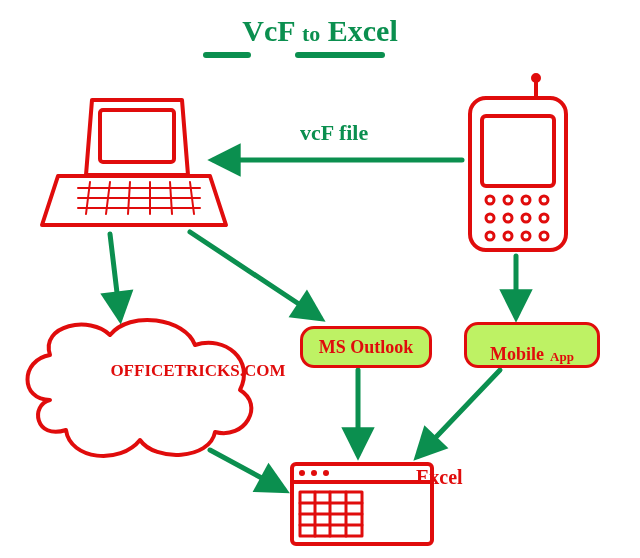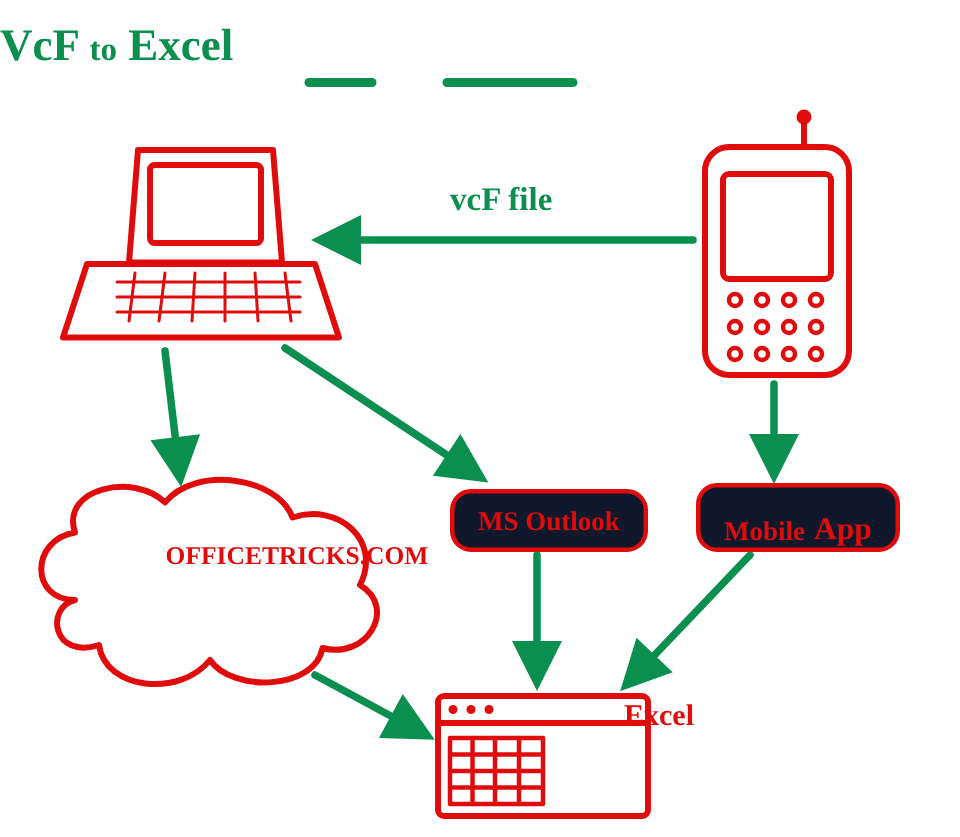--- a/index.html
+++ b/index.html
@@ -27,35 +27,36 @@
     position: absolute;
     font-weight: bold;
     white-space: nowrap;
   }
   .red { color: #e00c0c; margin-left: 46px; }
   .green { color: #0b8f4f; }
 
   .title {
     left: 0; right: 0;
     top: 14px;
+    text-align: center;
     font-size: 30px;
     font-weight: 900;
   }
   .underline {
     position: absolute;
     height: 6px;
     background: #0b8f4f;
     border-radius: 3px;
   }
 
   .box {
     position: absolute;
     border: 3px solid #e00c0c;
     border-radius: 14px;
-    background: #0f172a;
+    background: #bef264;
     text-align: center;
     display: flex;
     align-items: center;
     justify-content: center;
     font-weight: 700;
     color: #e00c0c;
   }
 </style>
 </head>
 <body>
@@ -169,18 +170,18 @@
 
   <div class="lbl red" style="left:62px; top:360px; width:180px; text-align:center; font-size:17px; line-height:1.35; white-space:normal;">
     <div>OFFICETRICKS.COM</div>
   </div>
 
   <div class="box" style="left:300px; top:326px; width:126px; height:36px; font-size:18px;">MS Outlook</div>
 
   <div class="box" style="left:464px; top:322px; width:130px; height:40px; font-size:18px;align-items:flex-end;">
     <span>Mobile</span>
     <span style="width:6px"></span>
-    <span style="font-size:21px">App</span>
+    <span style="font-size:13px">App</span>
   </div>
 
   <div class="lbl red" style="left:370px; top:466px; font-size:20px;">Excel</div>
 
 </div>
 
 </body></html>

